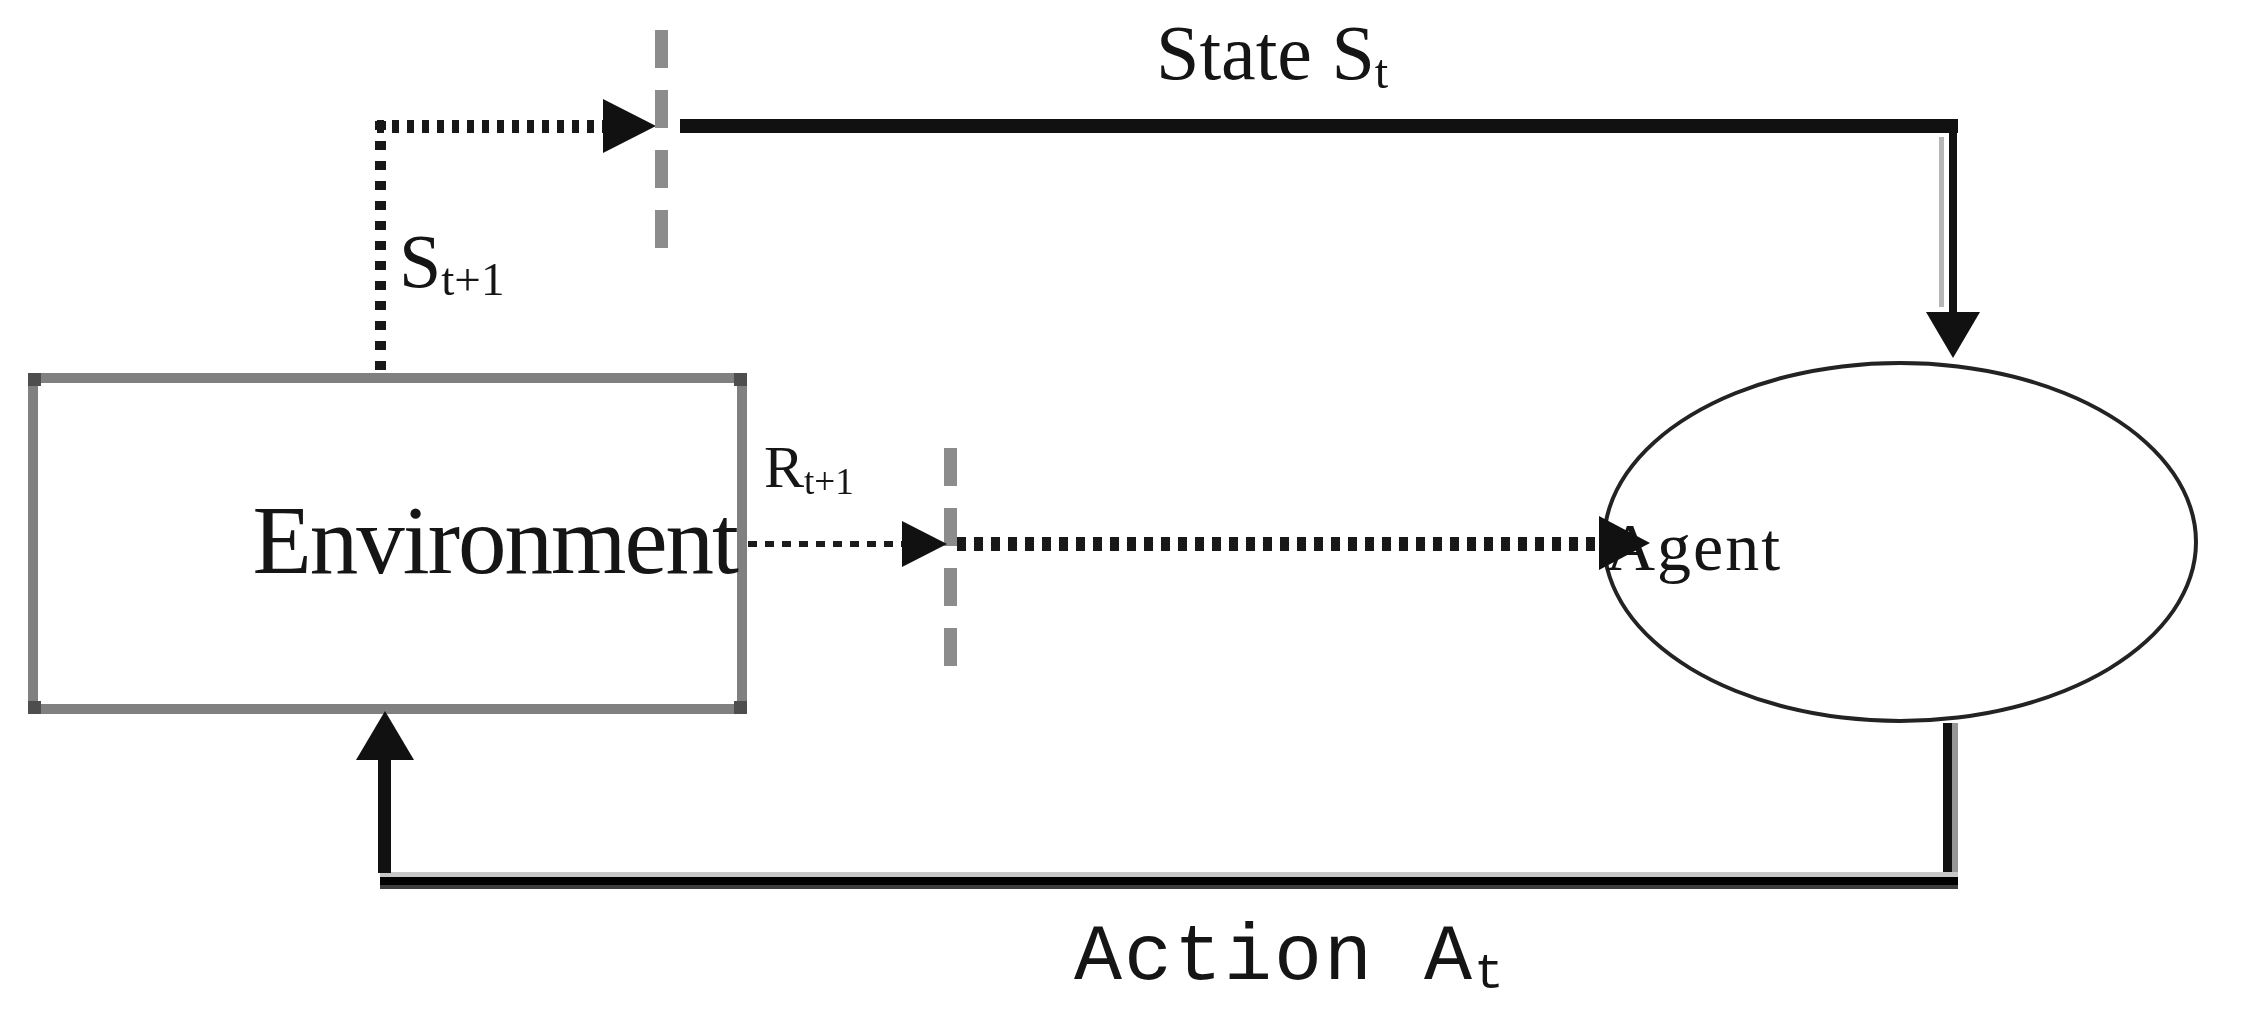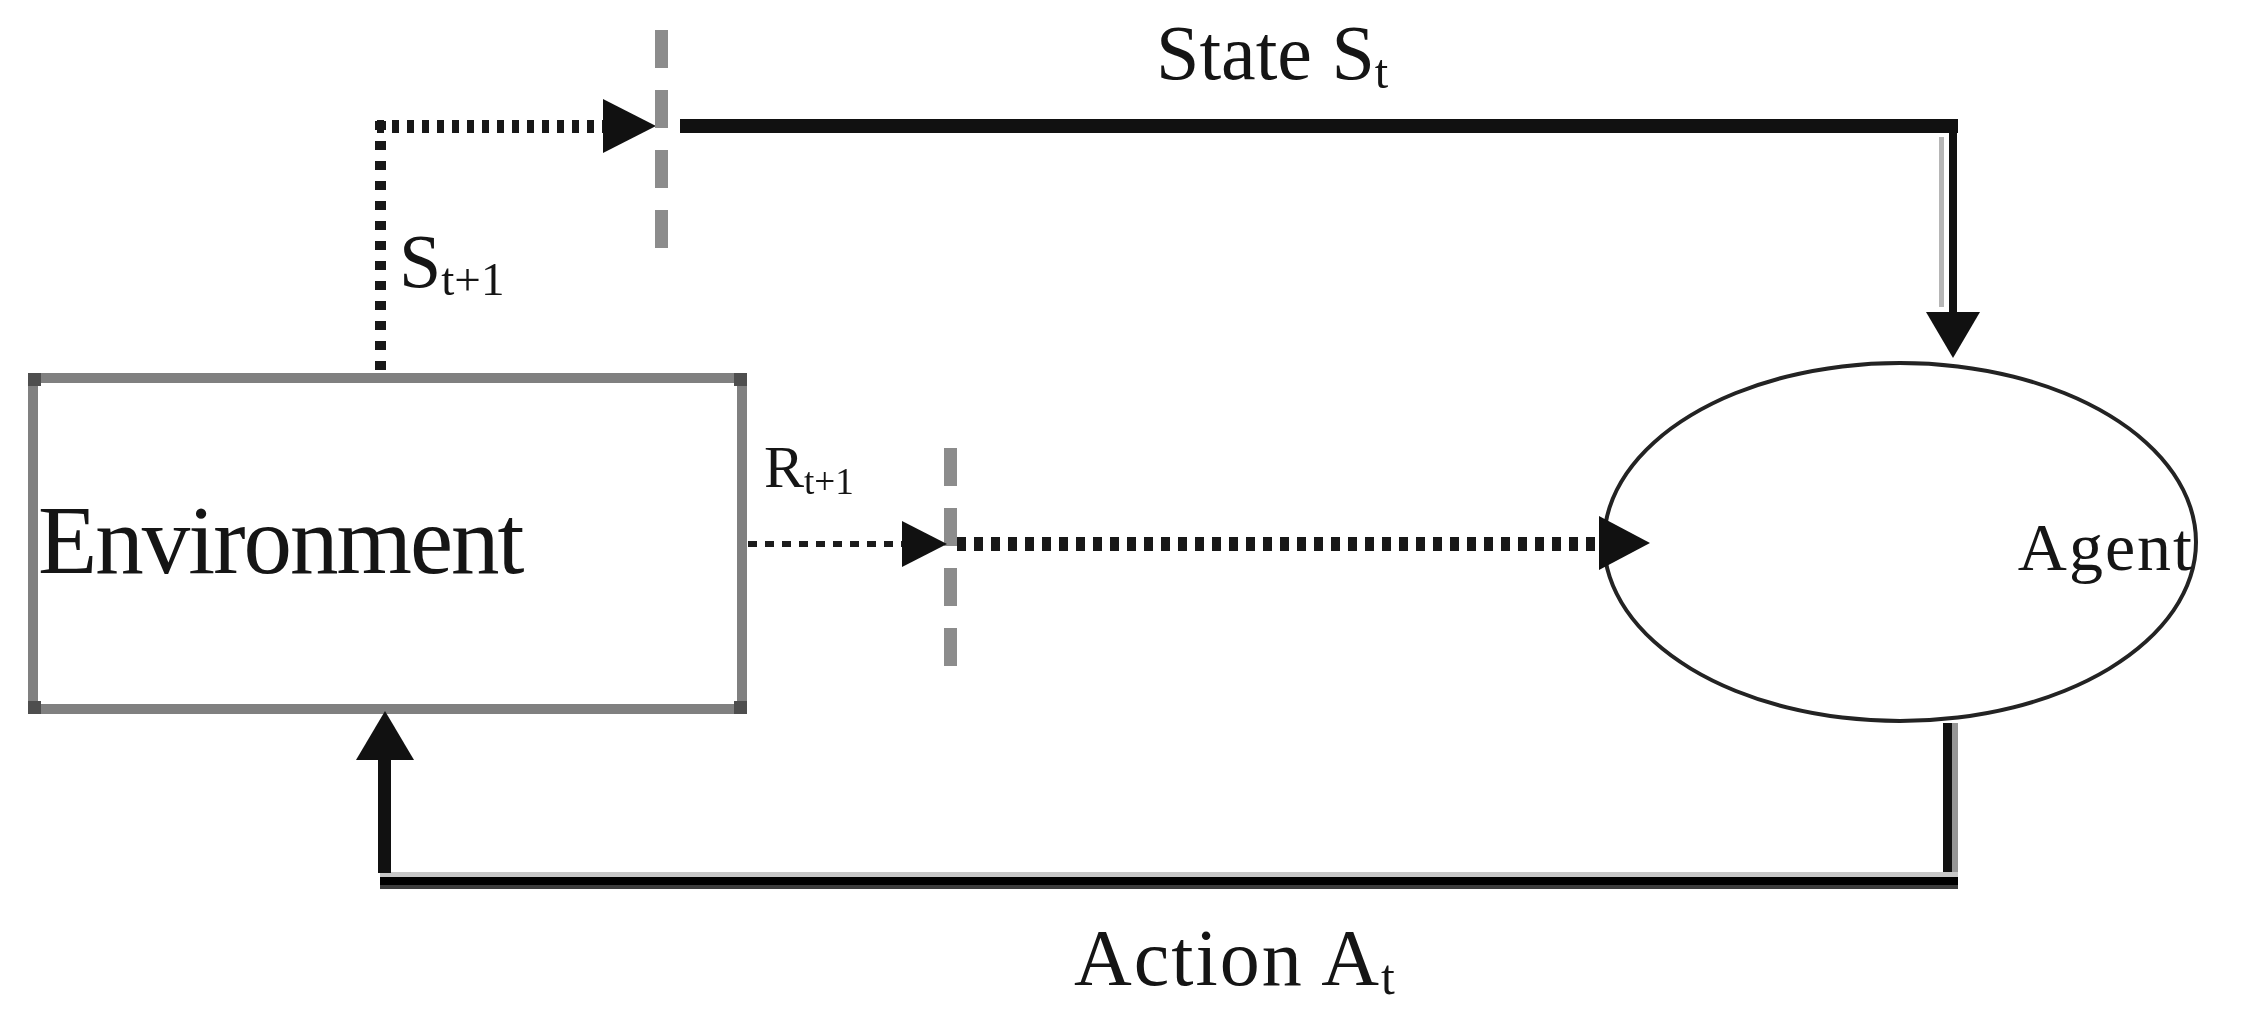--- a/index.html
+++ b/index.html
@@ -15,28 +15,28 @@
     --text:#151515;
   }
   *{margin:0;padding:0;box-sizing:border-box;}
   html,body{width:2264px;height:1036px;background:var(--background,#fff);overflow:hidden;}
   .stage{position:relative;width:2264px;height:1036px;background:var(--background,#fff);
          font-family:"Liberation Serif","DejaVu Serif",serif;color:var(--text,#151515);}
   .abs{position:absolute;}
 
   
   .env-box{left:28px;top:373px;width:719px;height:341px;border:10px solid var(--box-border-gray,#808080);
-           background:#fff;display:flex;align-items:center;justify-content:flex-start;}
+           background:#fff;display:flex;align-items:center;justify-content:flex-end;}
   .env-label{font-size:97px;letter-spacing:-2px;line-height:1;white-space:nowrap;padding-bottom:6px;}
   .corner{width:13px;height:13px;background:var(--corner-gray,#4e4e4e);}
   .c-tl{left:28px;top:373px;}  .c-tr{left:734px;top:373px;}
   .c-bl{left:28px;top:701px;}  .c-br{left:734px;top:701px;}
 
   .agent-ellipse{left:1602px;top:361px;width:596px;height:362px;border:4px solid #232323;
-                 border-radius:50%;background:#fff;display:flex;align-items:center;justify-content:flex-end;}
+                 border-radius:50%;background:#fff;display:flex;align-items:center;justify-content:flex-start;}
   .agent-label{font-size:68px;letter-spacing:2px;line-height:1;padding-top:10px;}
 
   
   .state-h{left:680px;top:119px;width:1278px;height:14px;background:var(--line-black,#111);}
   .state-v{left:1949px;top:133px;width:8px;height:180px;background:var(--line-black,#111);}
   .state-ghost{left:1939px;top:137px;width:5px;height:170px;background:var(--ghost-gray,#b6b6b6);}
   .state-head{left:1926px;top:312px;width:0;height:0;
               border-left:27px solid transparent;border-right:27px solid transparent;
               border-top:46px solid var(--line-black,#111);}
 
@@ -79,21 +79,21 @@
             border-left:29px solid transparent;border-right:29px solid transparent;
             border-bottom:49px solid var(--line-black,#111);}
 
   
   .lbl{line-height:1;white-space:nowrap;}
   .sub{font-size:0.62em;position:relative;top:0.18em;letter-spacing:0;}
   .state-lbl{left:1156px;top:14px;font-size:78px;}
   .st1-lbl{left:399px;top:223px;font-size:76px;}
   .rt1-lbl{left:764px;top:437px;font-size:60px;}
   .reward-lbl{left:1068px;top:399px;font-size:80px;letter-spacing:2px;}
-  .action-lbl{left:1074px;top:918px;font-size:80px;letter-spacing:2px;}
+  .action-lbl{left:1074px;top:918px;font-size:80px;letter-spacing:2px;font-family:Liberation Mono, monospace;}
 </style>
 </head>
 <body>
 
 <div class="stage">
 
   <div class="abs env-box">
     <span class="env-label">Environment</span>
   </div>
   <div class="abs corner c-tl"></div>

